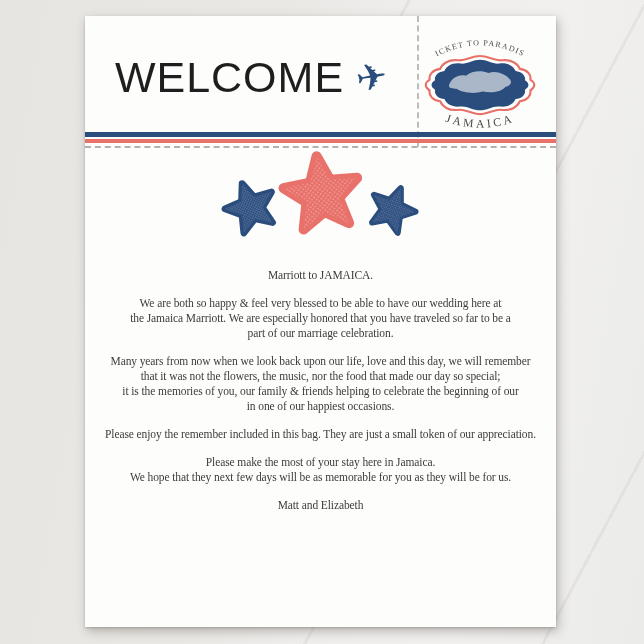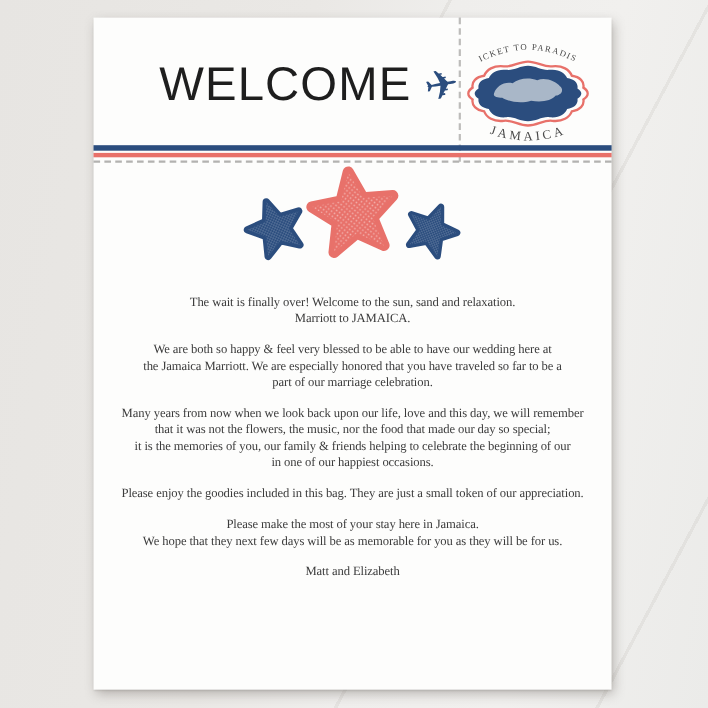--- a/index.html
+++ b/index.html
@@ -28,21 +28,21 @@
     position: absolute;
     left: 85px; top: 16px;
     width: 471px; height: 611px;
     background: #fdfdfc;
     box-shadow: 2px 4px 10px rgba(110,105,100,0.45), 0 1px 2px rgba(110,105,100,0.35);
   }
   
   .welcome-row {
     position: absolute;
     left: 0; top: 40px; width: 332px;
-    display: flex; align-items: center; justify-content: flex-end;
+    display: flex; align-items: center; justify-content: center;
     gap: 12px;
   }
   .welcome-heading {
     font-family: "Liberation Sans", sans-serif;
     font-weight: 100;
     font-size: 43px;
     letter-spacing: 1px;
     color: #1e1e1e;
     line-height: 1;
     white-space: nowrap;
@@ -155,36 +155,35 @@
         <use href="#starfish-shape" fill="url(#dots)" stroke="none"></use>
       </g>
       <g transform="translate(174,61) rotate(22) scale(0.47)" fill="#2b4d7e" stroke="#2b4d7e">
         <use href="#starfish-shape"></use>
         <use href="#starfish-shape" fill="url(#dots)" stroke="none"></use>
       </g>
     </svg>
 
     <div class="letter-body">
       <div class="paragraph">
-        <div class="line">The wait is finally over! Welcome to the sun, sand and relaxation.</div>
         <div class="line">Marriott to JAMAICA.</div>
       </div>
       <div class="paragraph">
         <div class="line">We are both so happy &amp; feel very blessed to be able to have our wedding here at</div>
         <div class="line">the Jamaica Marriott. We are especially honored that you have traveled so far to be a</div>
         <div class="line">part of our marriage celebration.</div>
       </div>
       <div class="paragraph">
         <div class="line">Many years from now when we look back upon our life, love and this day, we will remember</div>
         <div class="line">that it was not the flowers, the music, nor the food that made our day so special;</div>
         <div class="line">it is the memories of you, our family &amp; friends helping to celebrate the beginning of our</div>
         <div class="line">in one of our happiest occasions.</div>
       </div>
       <div class="paragraph">
-        <div class="line">Please enjoy the goodies included in this bag. They are just a small token of our appreciation.</div>
+        <div class="line">Please enjoy the remember included in this bag. They are just a small token of our appreciation.</div>
       </div>
       <div class="paragraph">
         <div class="line">Please make the most of your stay here in Jamaica.</div>
         <div class="line">We hope that they next few days will be as memorable for you as they will be for us.</div>
       </div>
       <div class="paragraph">
         <div class="line">Matt and Elizabeth</div>
       </div>
     </div>
 

